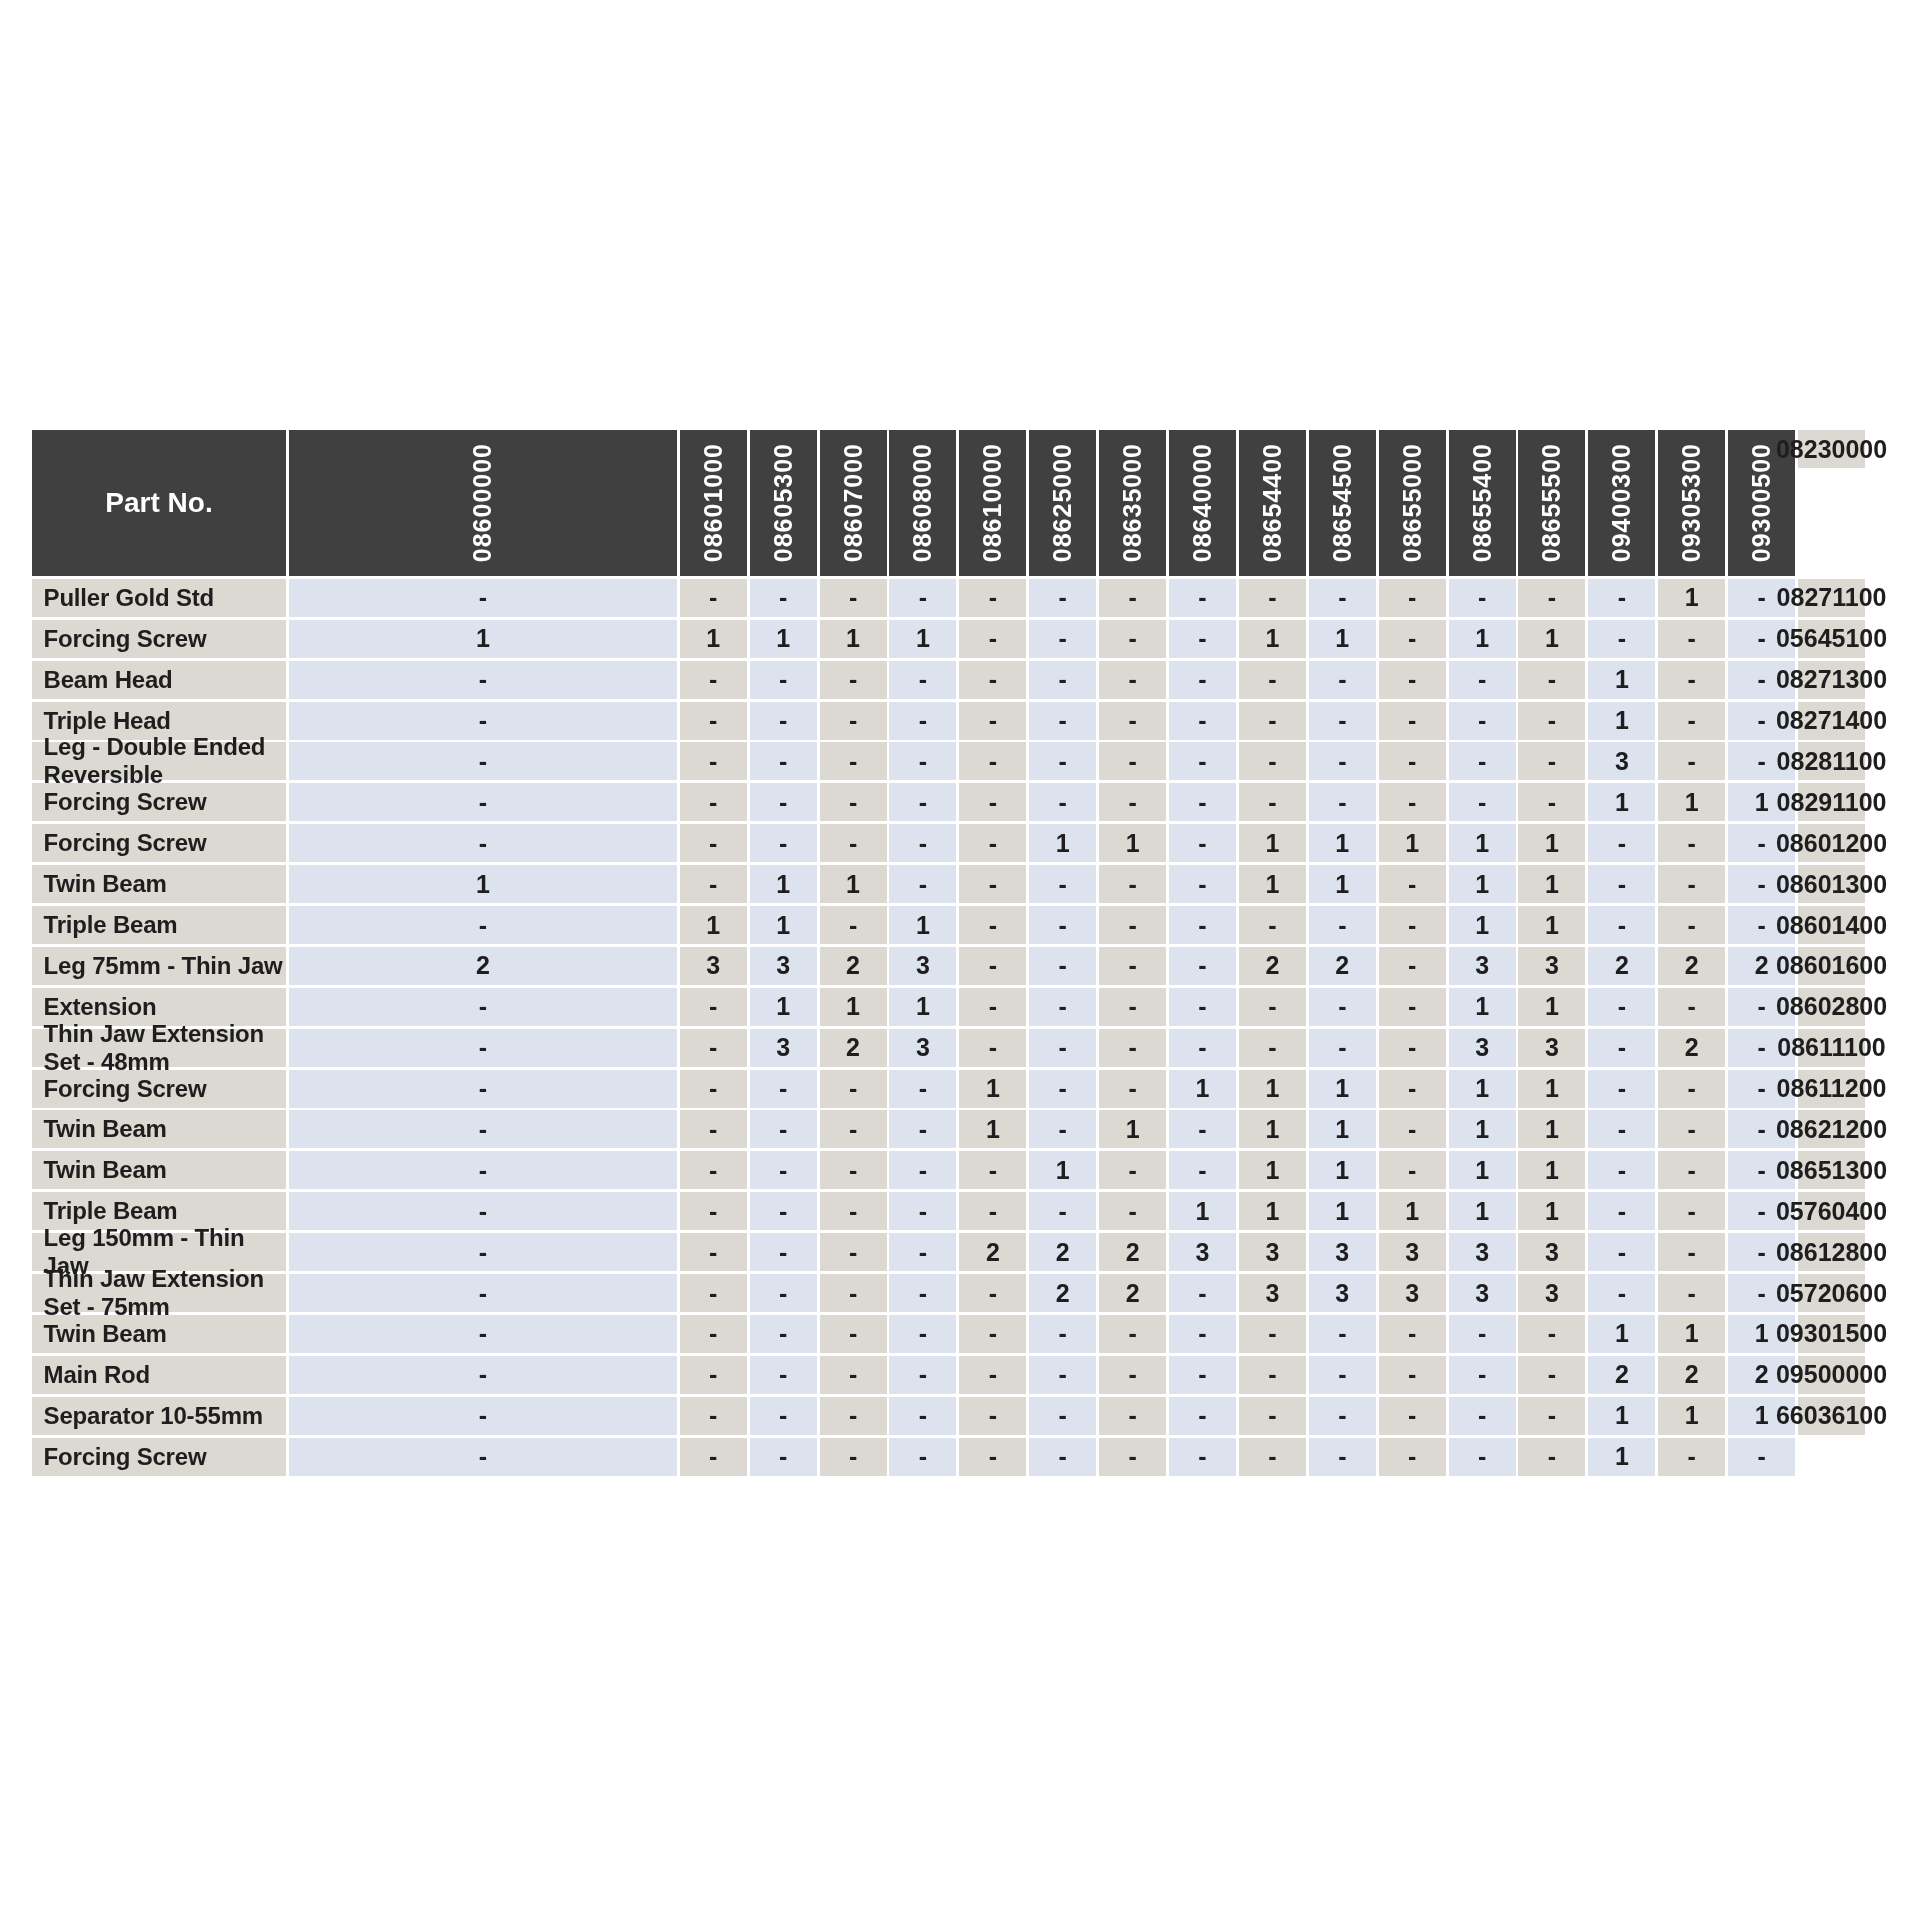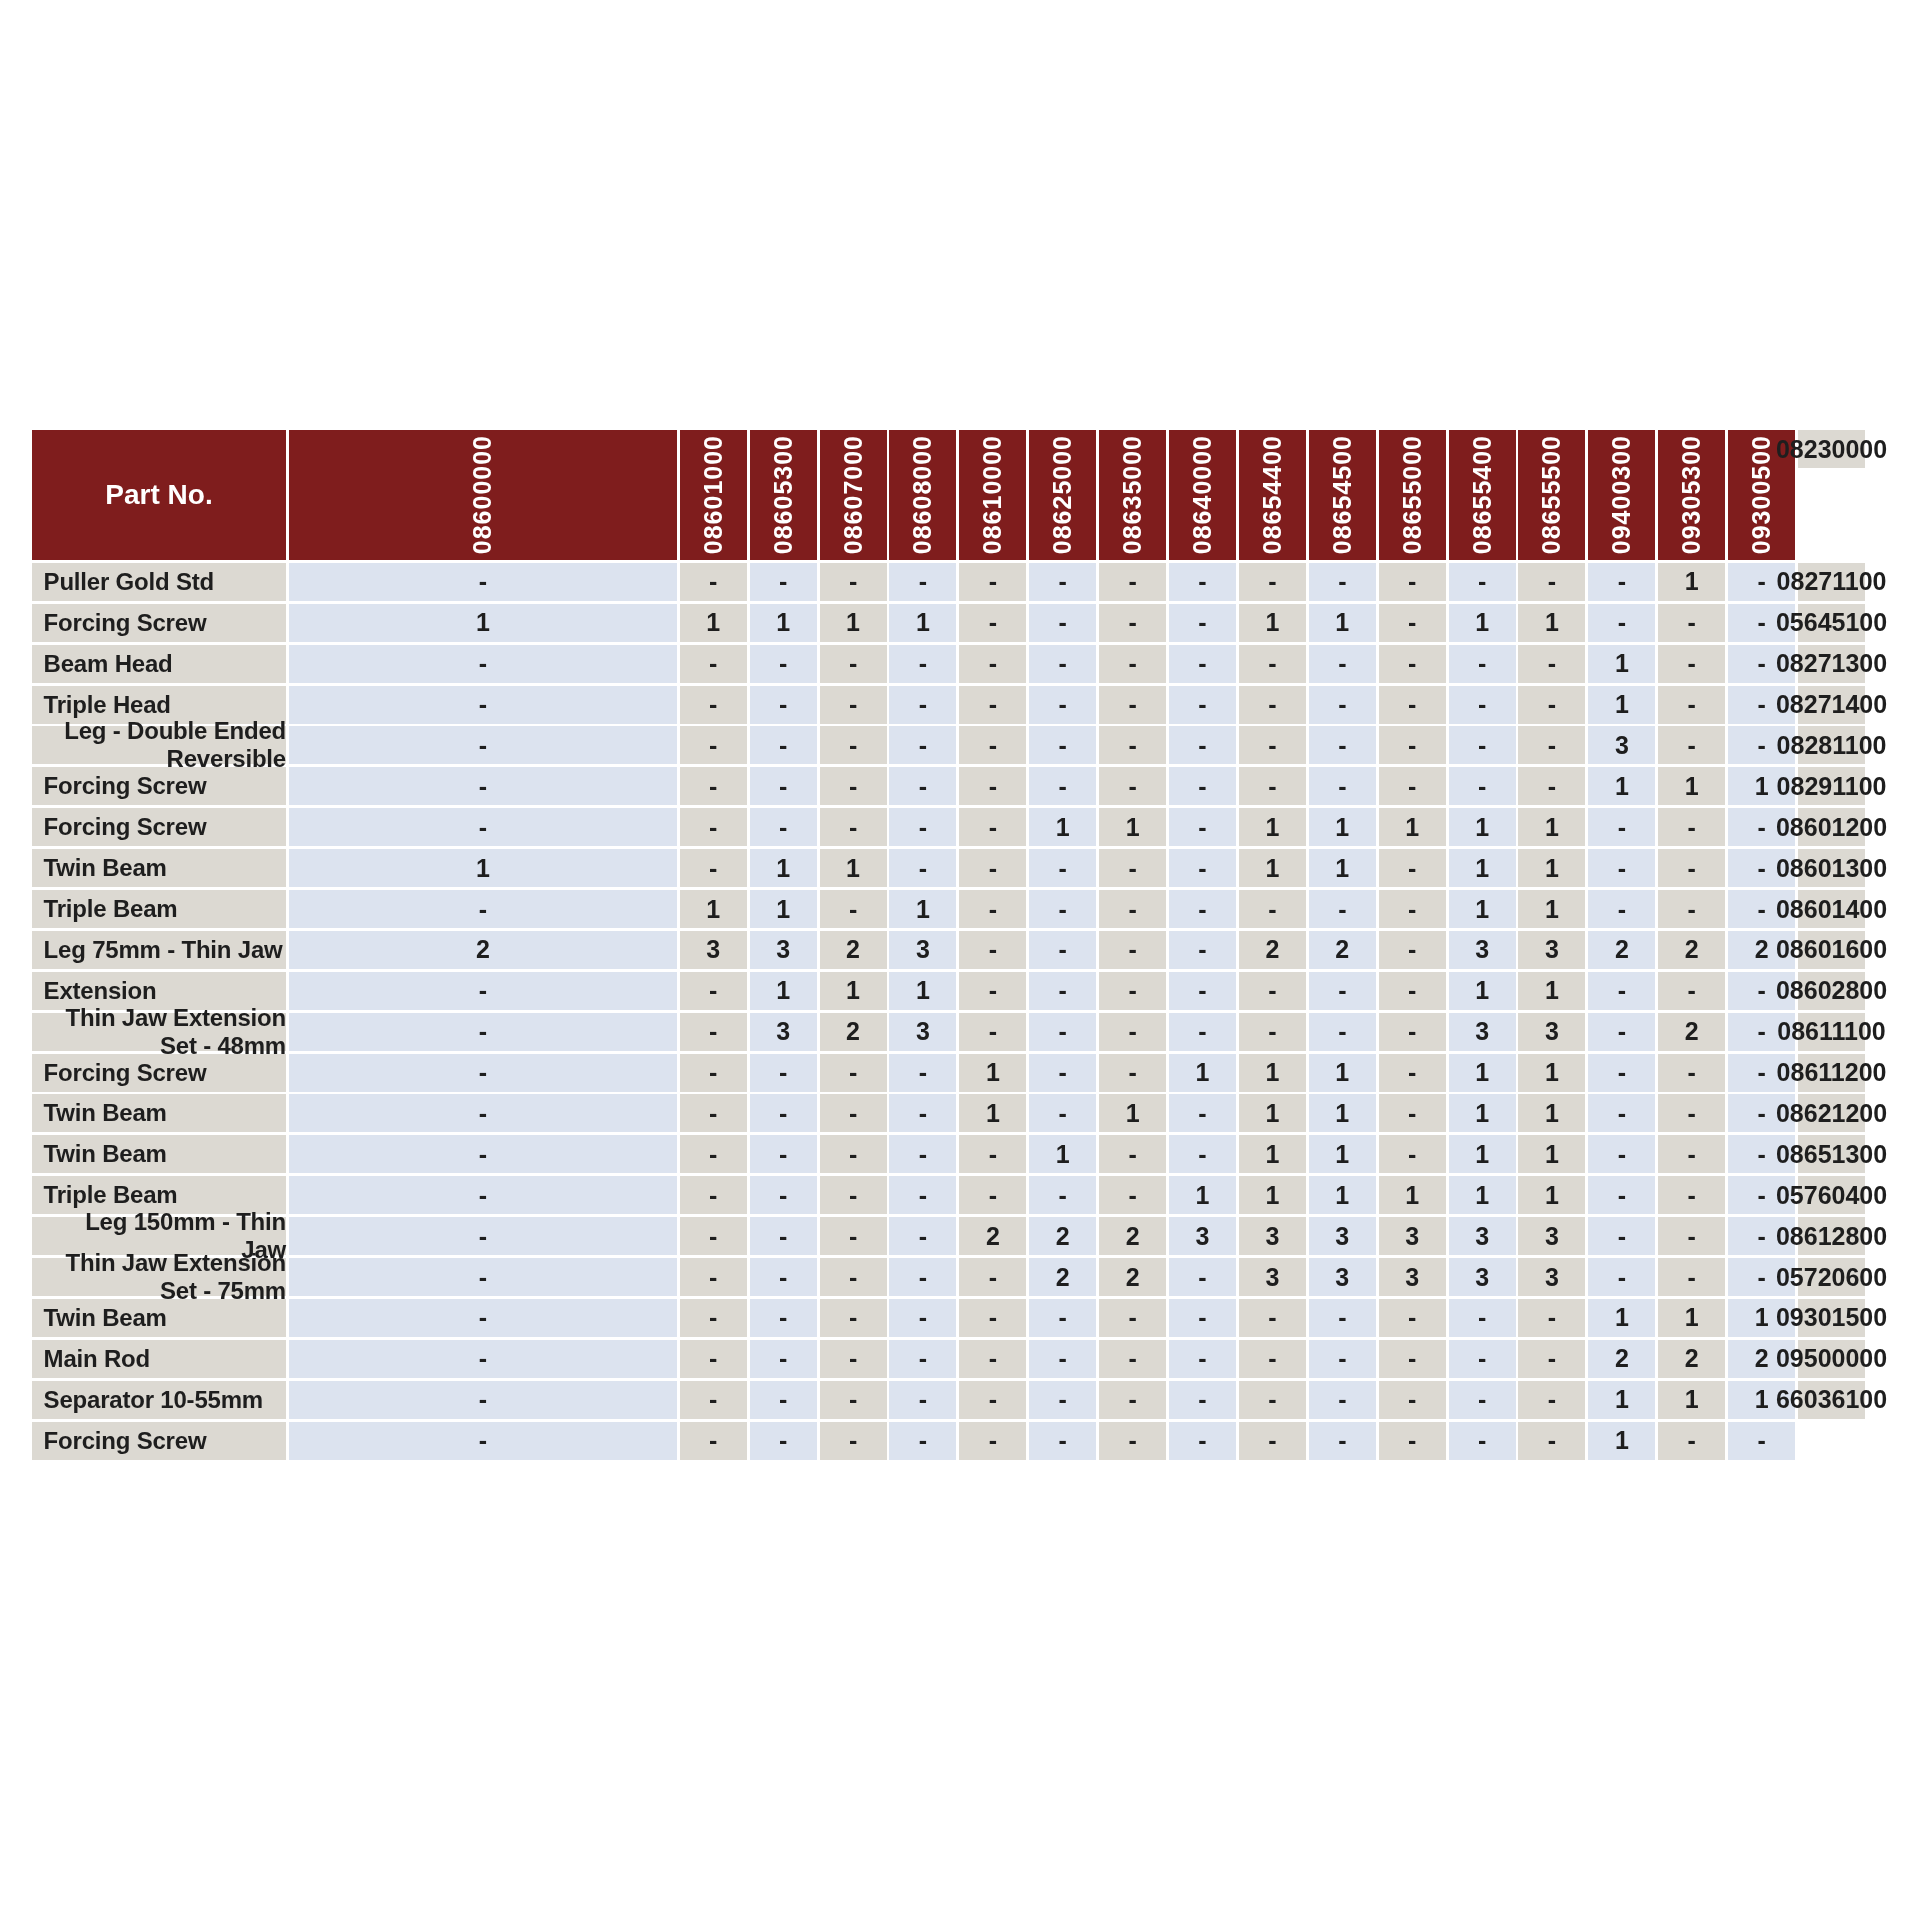--- a/index.html
+++ b/index.html
@@ -13,23 +13,23 @@
   .table {
     position: absolute;
     left: 32px;
     top: 430px;
     display: grid;
     grid-template-columns: 254px 388px repeat(17, 67px);
     gap: 2.9px;
     background: #ffffff;
   }
   .hcell {
-    background: #7f1d1d;
+    background: #404040;
     color: #ffffff;
-    height: 130px;
+    height: 146px;
     display: flex;
     align-items: center;
     justify-content: center;
     font-weight: bold;
     font-size: 28px;
   }
   .hcell.rot span {
     writing-mode: vertical-rl;
     text-orientation: mixed;
     transform: rotate(180deg);
@@ -44,21 +44,20 @@
     justify-content: center;
     font-weight: bold;
     font-size: 25px;
     color: #1e1e1e;
   }
   .cell.desc {
     justify-content: flex-start;
     padding-left: 11.6px;
     font-size: 24px;
     letter-spacing: -0.2px;
-    text-align: right;
   }
   .beige { background: #dcd9d2; }
   .blue  { background: #dce3ef; }
 </style>
 </head>
 <body>
 
 <div class="table">
   <div class="hcell">Part No.</div>
 <div class="hcell rot">

